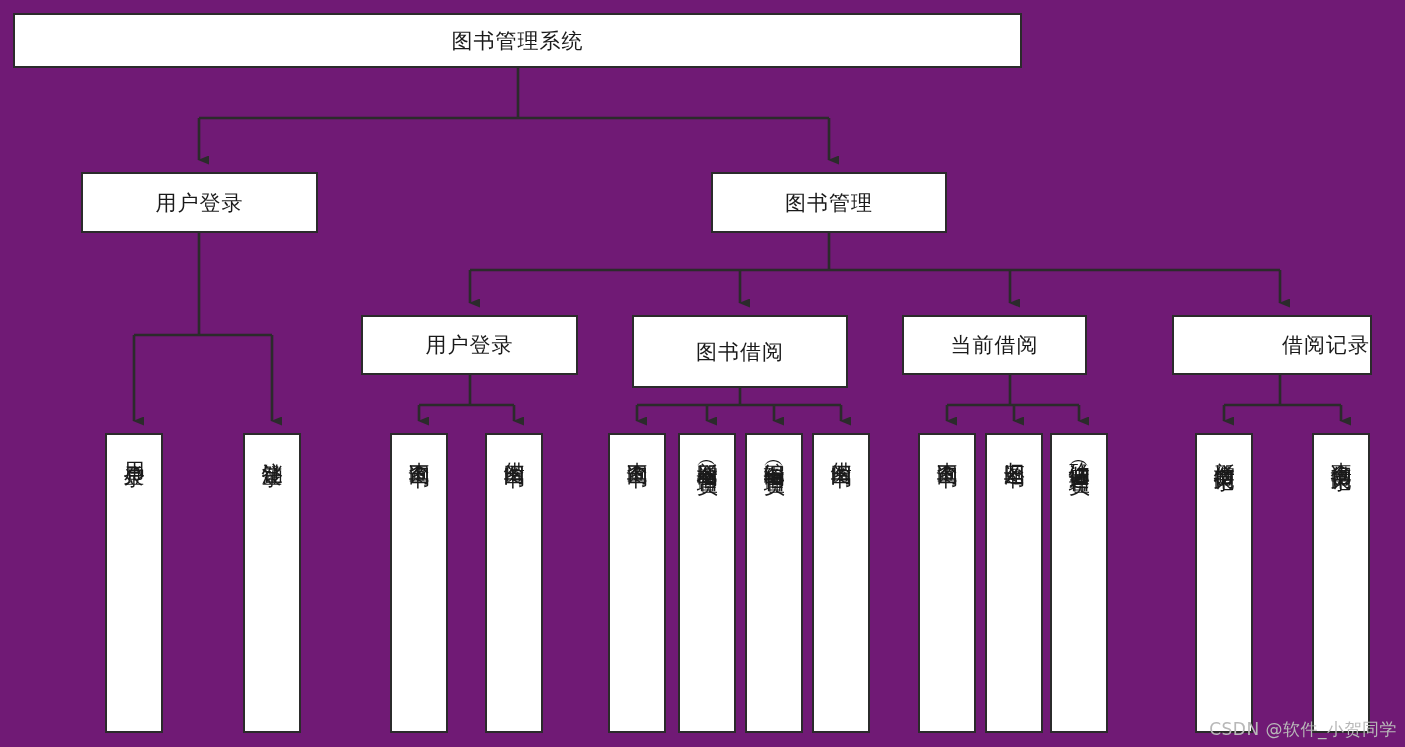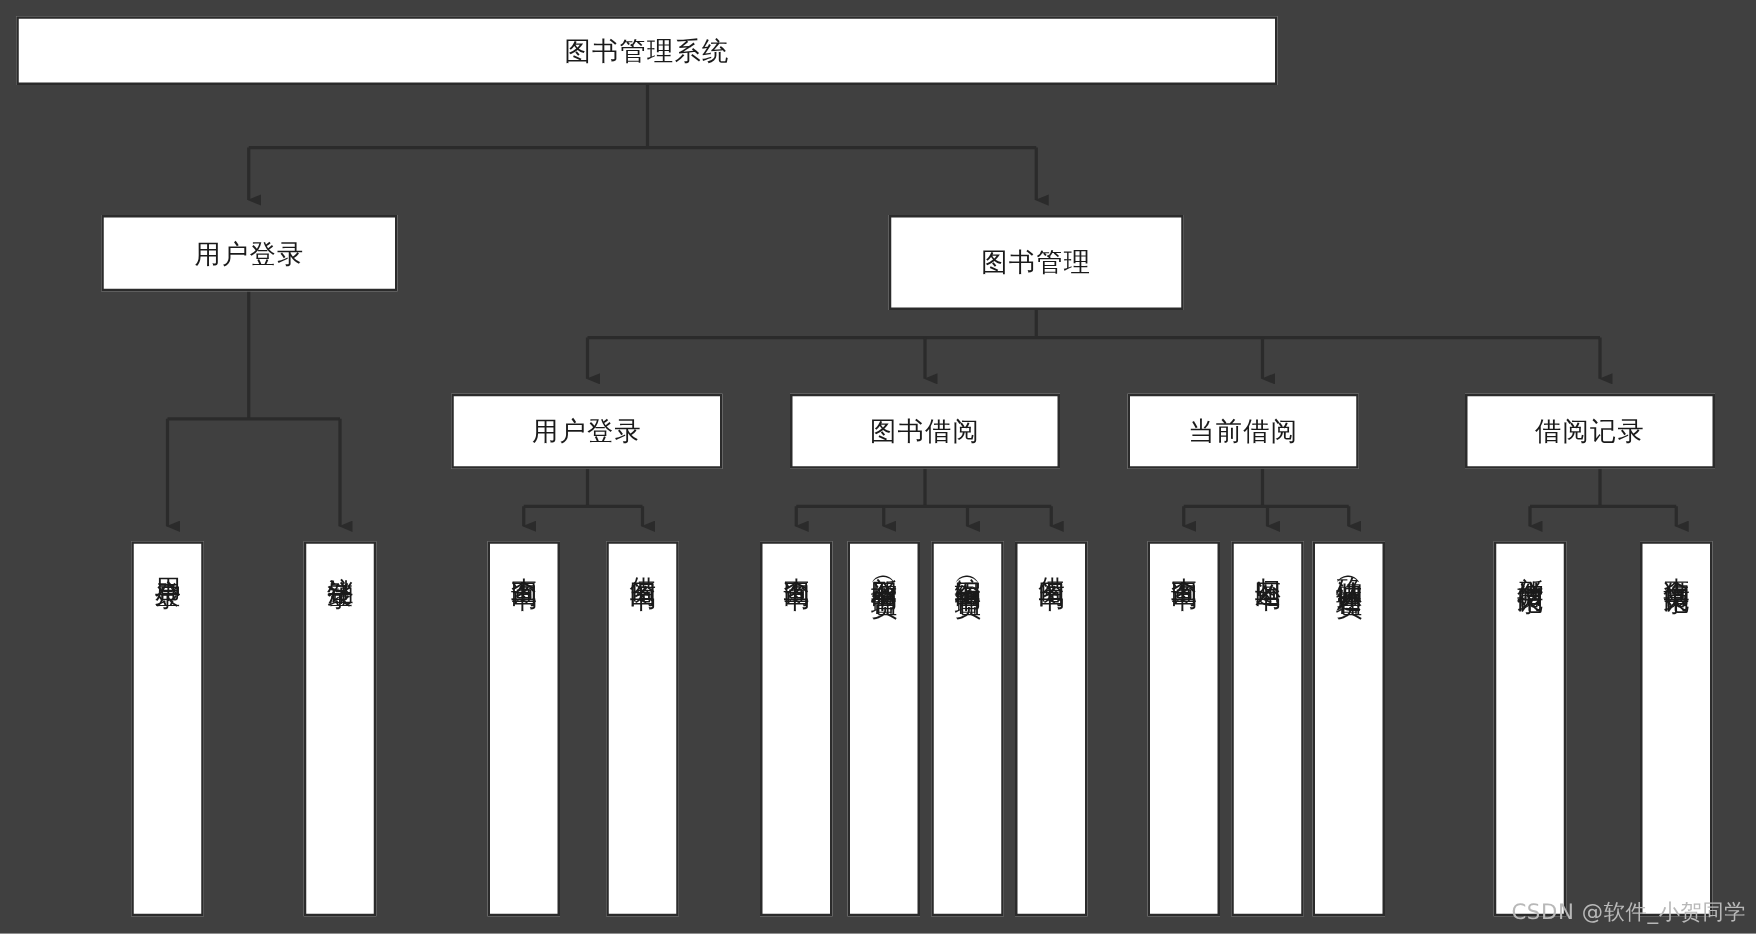--- a/index.html
+++ b/index.html
@@ -7,21 +7,21 @@
     padding: 0;
     background: #ffffff;
   }
   body {
     font-family: "DejaVu Sans", "Liberation Sans", sans-serif;
   }
   #canvas {
     position: relative;
     width: 1405px;
     height: 747px;
-    background: #404040;
+    background: #701a75;
     overflow: hidden;
   }
   svg#wires {
     position: absolute;
     left: 0;
     top: 0;
     width: 1405px;
     height: 747px;
     pointer-events: none;
   }
@@ -120,34 +120,34 @@
     </g>
   </svg>
 
   <div class="node horiz" style="left:13px; top:13px; width:1009px; height:55px;">
     <span class="hlabel">图书管理系统</span>
   </div>
 
   <div class="node horiz" style="left:81px; top:172px; width:237px; height:61px;">
     <span class="hlabel">用户登录</span>
   </div>
-  <div class="node horiz" style="left:711px; top:172px; width:236px; height:76px;">
+  <div class="node horiz" style="left:711px; top:172px; width:236px; height:61px;">
     <span class="hlabel">图书管理</span>
   </div>
 
   <div class="node horiz" style="left:361px; top:315px; width:217px; height:60px;">
     <span class="hlabel">用户登录</span>
   </div>
-  <div class="node horiz" style="left:632px; top:315px; width:216px; height:60px;">
+  <div class="node horiz" style="left:632px; top:315px; width:216px; height:73px;">
     <span class="hlabel">图书借阅</span>
   </div>
   <div class="node horiz" style="left:902px; top:315px; width:185px; height:60px;">
     <span class="hlabel">当前借阅</span>
   </div>
-  <div class="node horiz" style="left:1172px; top:315px; width:200px; height:60px;">
+  <div class="node horiz" style="left:1172px; top:315px; width:200px; height:60px;justify-content:flex-end;">
     <span class="hlabel">借阅记录</span>
   </div>
 
   <div class="node vert" style="left:105px; top:433px; width:58px; height:300px;">
     <span class="vlabel">用户登录</span>
   </div>
   <div class="node vert" style="left:243px; top:433px; width:58px; height:300px;">
     <span class="vlabel">注销登录</span>
   </div>
   <div class="node vert" style="left:390px; top:433px; width:58px; height:300px;">

